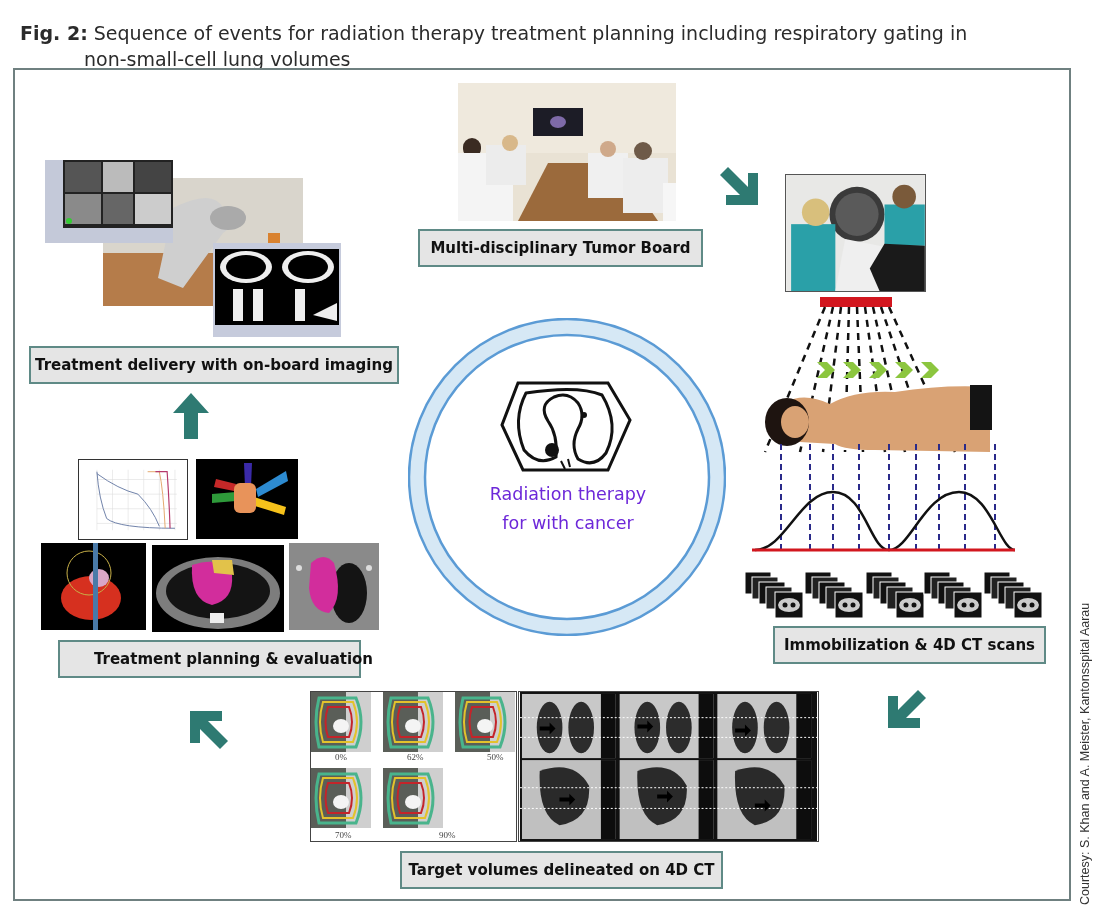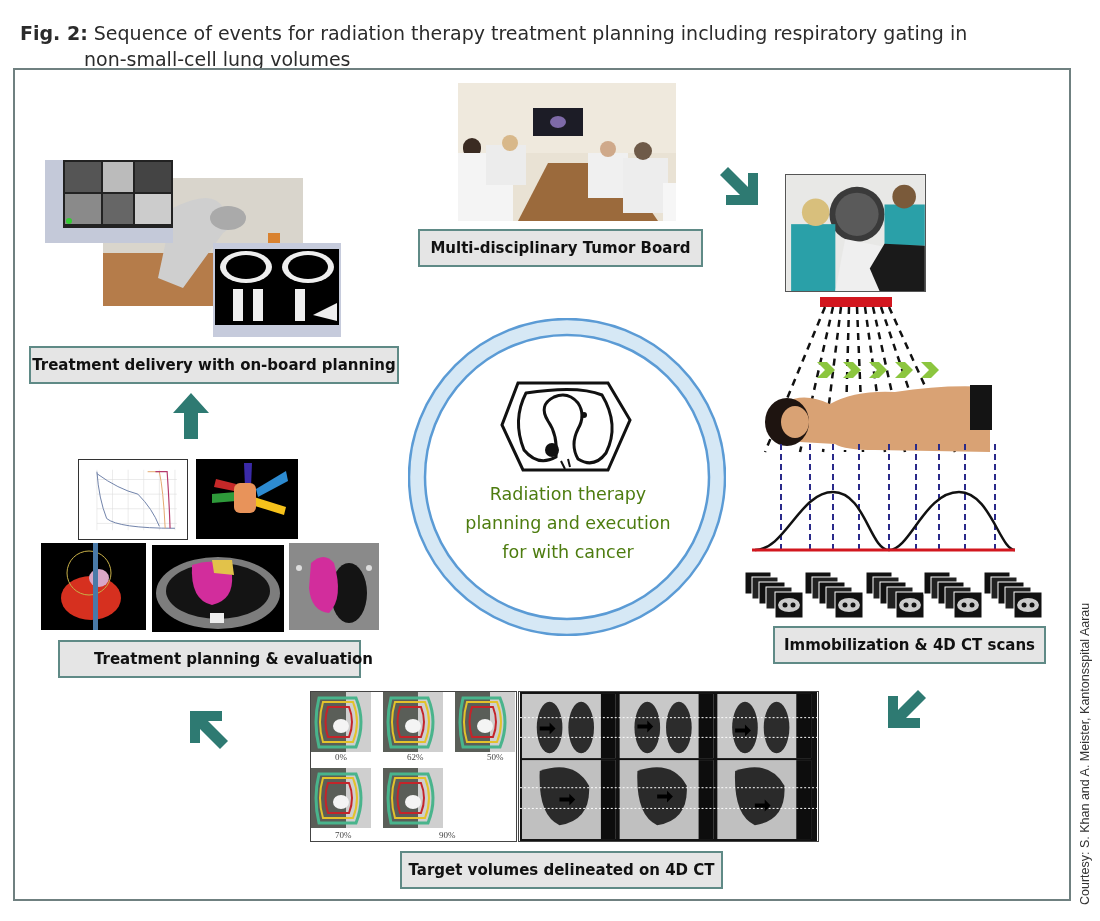--- a/index.html
+++ b/index.html
@@ -12,21 +12,21 @@
   .frame { position: absolute; left: 13px; top: 68px; width: 1058px; height: 833px;
            border: 2px solid #6f8080; box-sizing: border-box; background: #fff; }
   .label { position: absolute; background: #e5e5e5; border: 2px solid #5f8a86; box-sizing: border-box;
            font-family: "DejaVu Sans", sans-serif; font-weight: bold; font-size: 15px;
            display: flex; align-items: center; justify-content: center; color: #111; white-space: nowrap; }
   .credit { position: absolute; left: 1078px; top: 905px; transform-origin: left top; transform: rotate(-90deg);
             font-size: 12.5px; color: #333; white-space: nowrap; font-family: "Liberation Sans", sans-serif; }
   .arrow { position: absolute; }
   .photo { position: absolute; overflow: hidden; box-sizing: border-box; }
   .center-title { position: absolute; left: 438px; top: 480px; width: 260px; text-align: center;
-                  color: #4d7c0f; font-family: "DejaVu Sans", sans-serif; font-size: 17.5px; line-height: 29px; font-weight: 500; }
+                  color: #6d28d9; font-family: "DejaVu Sans", sans-serif; font-size: 17.5px; line-height: 29px; font-weight: 500; }
   .phase { position: absolute; font-family: "Liberation Serif", serif; font-size: 9px; color: #444; }
 </style>
 </head>
 <body>
 
 <div class="caption">
   <span class="fig">Fig. 2:</span>
   <span>Sequence of events for radiation therapy treatment planning including respiratory gating in</span>
   <span class="line2">non-small-cell lung volumes</span>
 </div>
@@ -40,21 +40,20 @@
 </svg>
 <svg class="photo" style="left:498px;top:375px;width:136px;height:100px;" viewBox="0 0 136 100">
   <path d="M20 8 L110 8 L132 45 L110 95 L25 95 L4 50 Z" fill="#fff" stroke="#111" stroke-width="3"></path>
   <path d="M28 18 Q14 45 26 75 Q40 92 58 82 Q60 60 50 46 Q40 30 56 22 Q70 16 80 28 Q88 40 80 54 Q72 70 80 84 Q96 94 108 78 Q122 50 104 20 Q80 10 28 18 Z" fill="none" stroke="#111" stroke-width="3"></path>
   <circle cx="54" cy="75" r="7" fill="#111"></circle>
   <circle cx="86" cy="40" r="3" fill="#111"></circle>
   <path d="M63 86 L67 94 M70 84 L72 92" stroke="#111" stroke-width="2"></path>
 </svg>
 <div class="center-title">
   <div>Radiation therapy</div>
-  <div>planning and execution</div>
   <div>for with cancer</div>
 </div>
 
 <svg class="photo" style="left:458px;top:83px;width:218px;height:138px;" viewBox="0 0 218 138">
   <rect width="218" height="138" fill="#e9e2d4"></rect>
   <rect x="0" y="0" width="218" height="70" fill="#efe9dd"></rect>
   <rect x="75" y="25" width="50" height="28" fill="#1c1c26"></rect>
   <ellipse cx="100" cy="39" rx="8" ry="6" fill="#7e6aa8"></ellipse>
   <polygon points="60,138 90,80 160,80 200,138" fill="#9b6a3c"></polygon>
   <rect x="5" y="55" width="18" height="20" rx="9" fill="#3a2b22"></rect>
@@ -272,21 +271,21 @@
   <rect x="2" y="6" width="124" height="76" fill="#000"></rect>
   <ellipse cx="33" cy="24" rx="26" ry="16" fill="#eee"></ellipse>
     <ellipse cx="33" cy="24" rx="20" ry="12" fill="#000"></ellipse>
   <ellipse cx="95" cy="24" rx="26" ry="16" fill="#eee"></ellipse>
     <ellipse cx="95" cy="24" rx="20" ry="12" fill="#000"></ellipse>
   <rect x="20" y="46" width="10" height="32" fill="#eee"></rect>
     <rect x="40" y="46" width="10" height="32" fill="#eee"></rect>
   <rect x="82" y="46" width="10" height="32" fill="#eee"></rect>
     <polygon points="100,72 124,60 124,78" fill="#eee"></polygon>
 </svg>
-<div class="label" style="left:29px;top:346px;width:370px;height:38px;">Treatment delivery with on-board planning</div>
+<div class="label" style="left:29px;top:346px;width:370px;height:38px;">Treatment delivery with on-board imaging</div>
 
 <svg class="arrow" style="left:720px;top:167px;width:40px;height:40px;" viewBox="0 0 40 40">
   <polygon points="0,8 8,0 28,20 28,6 38,6 38,38 6,38 6,28 20,28" fill="#2e7a72"></polygon>
 </svg>
 <svg class="arrow" style="left:888px;top:690px;width:38px;height:40px;" viewBox="0 0 38 40">
   <polygon points="38,8 30,0 10,20 10,6 0,6 0,38 32,38 32,28 18,28" fill="#2e7a72"></polygon>
 </svg>
 <svg class="arrow" style="left:190px;top:711px;width:38px;height:38px;" viewBox="0 0 38 38">
   <polygon points="38,30 30,38 10,18 10,32 0,32 0,0 32,0 32,10 18,10" fill="#2e7a72"></polygon>
 </svg>

